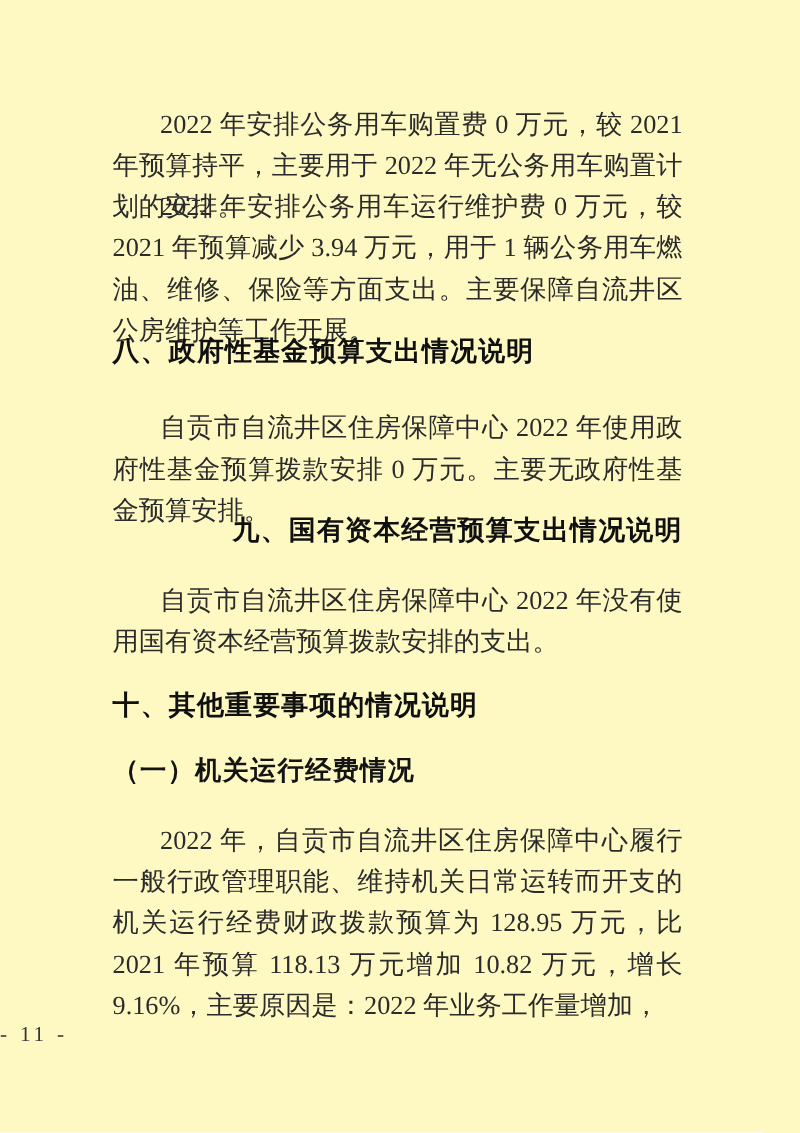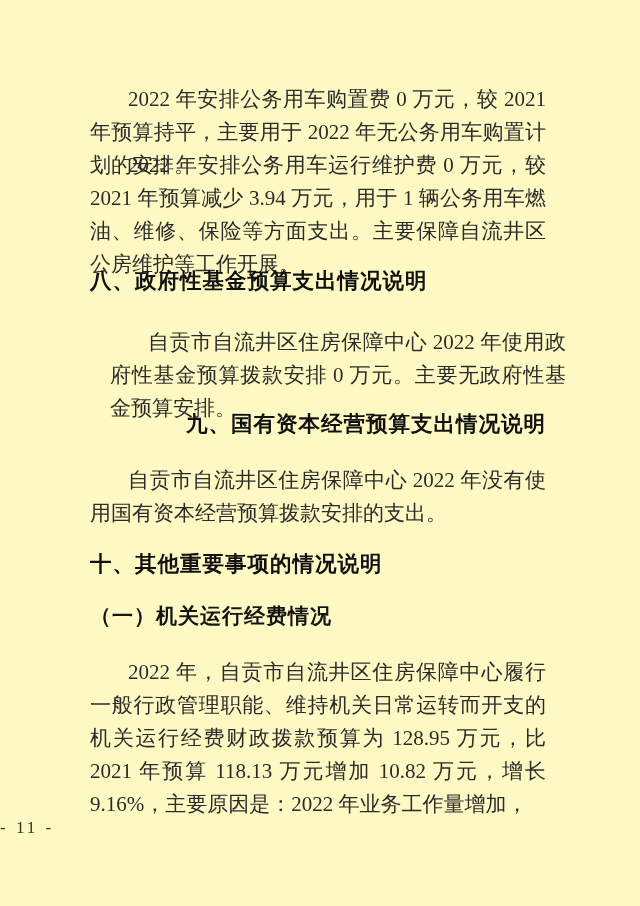--- a/index.html
+++ b/index.html
@@ -63,21 +63,21 @@
 <body>
 
 <div class="page">
 
   <p class="para" style="top: 83px;">2022 年安排公务用车购置费 0 万元，较 2021 年预算持平，主要用于 2022 年无公务用车购置计划的安排。</p>
 
   <p class="para" style="top: 149px;">2022 年安排公务用车运行维护费 0 万元，较 2021 年预算减少 3.94 万元，用于 1 辆公务用车燃油、维修、保险等方面支出。主要保障自流井区公房维护等工作开展。</p>
 
   <h2 class="heading" style="top: 265px;">八、政府性基金预算支出情况说明</h2>
 
-  <p class="para" style="top: 326px; margin-left: 20px;">自贡市自流井区住房保障中心 2022 年使用政府性基金预算拨款安排 0 万元。主要无政府性基金预算安排。</p>
+  <p class="para" style="top: 326px;">自贡市自流井区住房保障中心 2022 年使用政府性基金预算拨款安排 0 万元。主要无政府性基金预算安排。</p>
 
   <h2 class="heading" style="top: 408px; text-align: right;">九、国有资本经营预算支出情况说明</h2>
 
   <p class="para" style="top: 464px;">自贡市自流井区住房保障中心 2022 年没有使用国有资本经营预算拨款安排的支出。</p>
 
   <h2 class="heading" style="top: 548px;">十、其他重要事项的情况说明</h2>
 
   <h3 class="subheading" style="top: 600px;">（一）机关运行经费情况</h3>
 
   <p class="para" style="top: 656px;">2022 年，自贡市自流井区住房保障中心履行一般行政管理职能、维持机关日常运转而开支的机关运行经费财政拨款预算为 128.95 万元，比 2021 年预算 118.13 万元增加 10.82 万元，增长 9.16%，主要原因是：2022 年业务工作量增加，</p>

